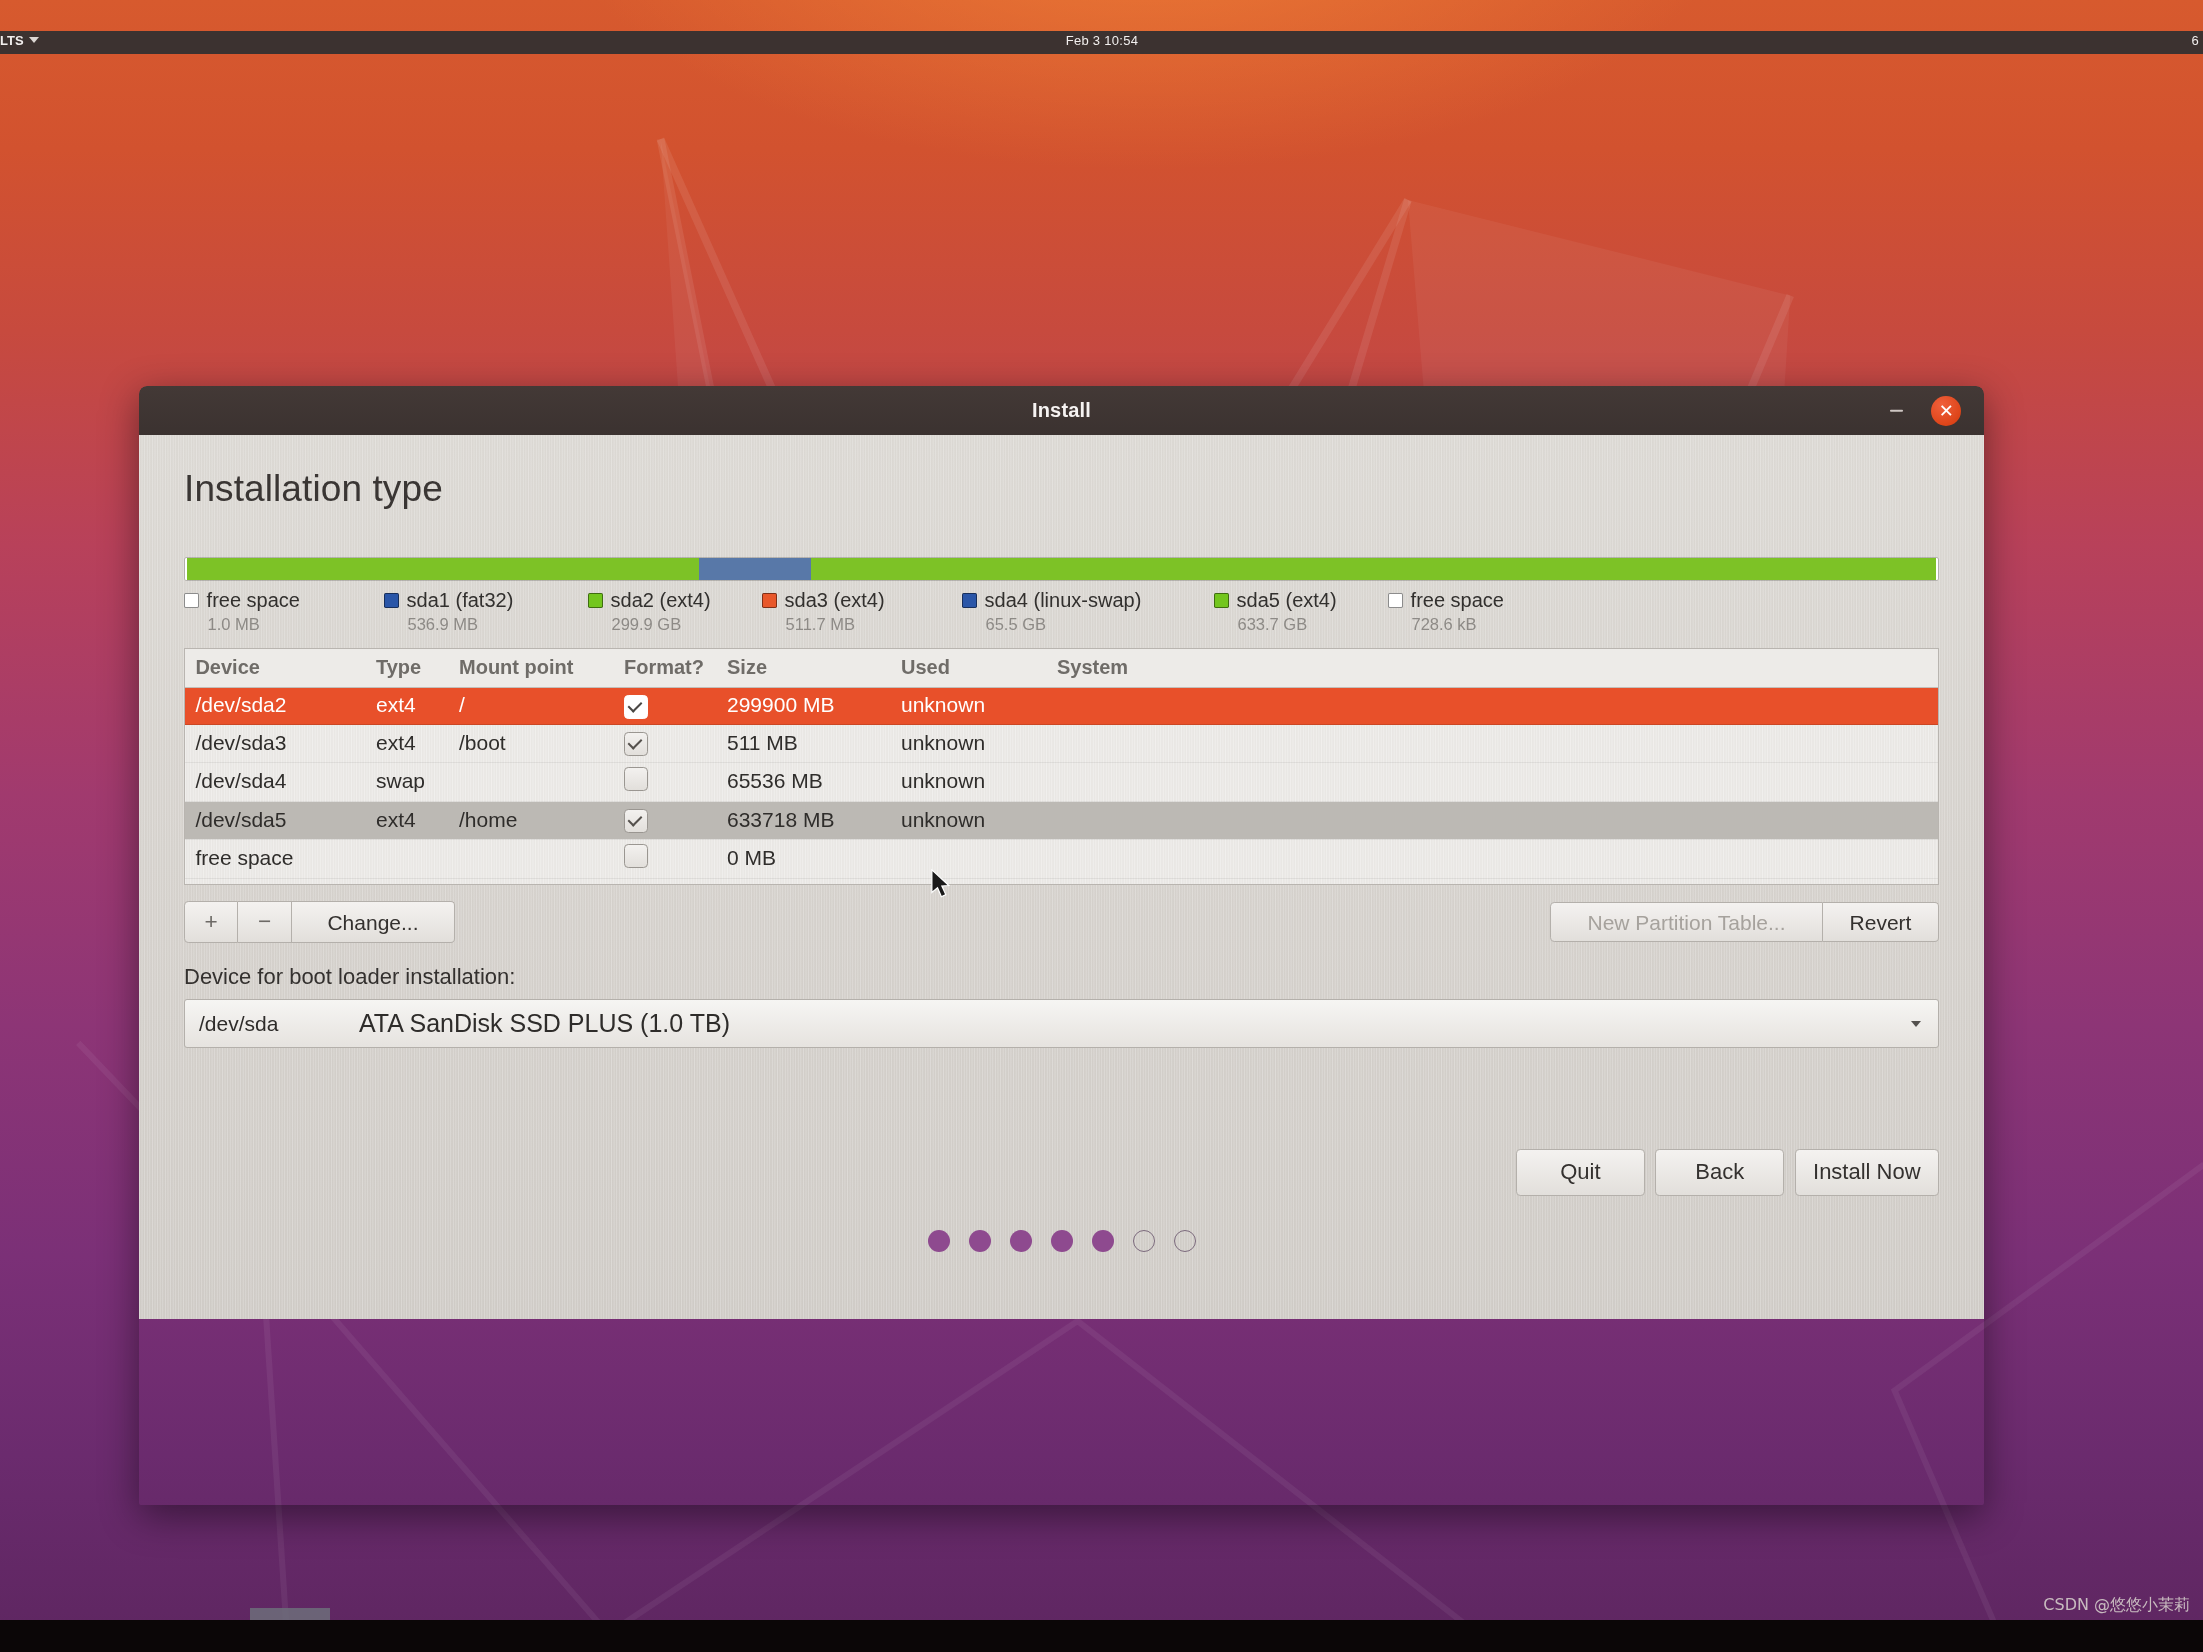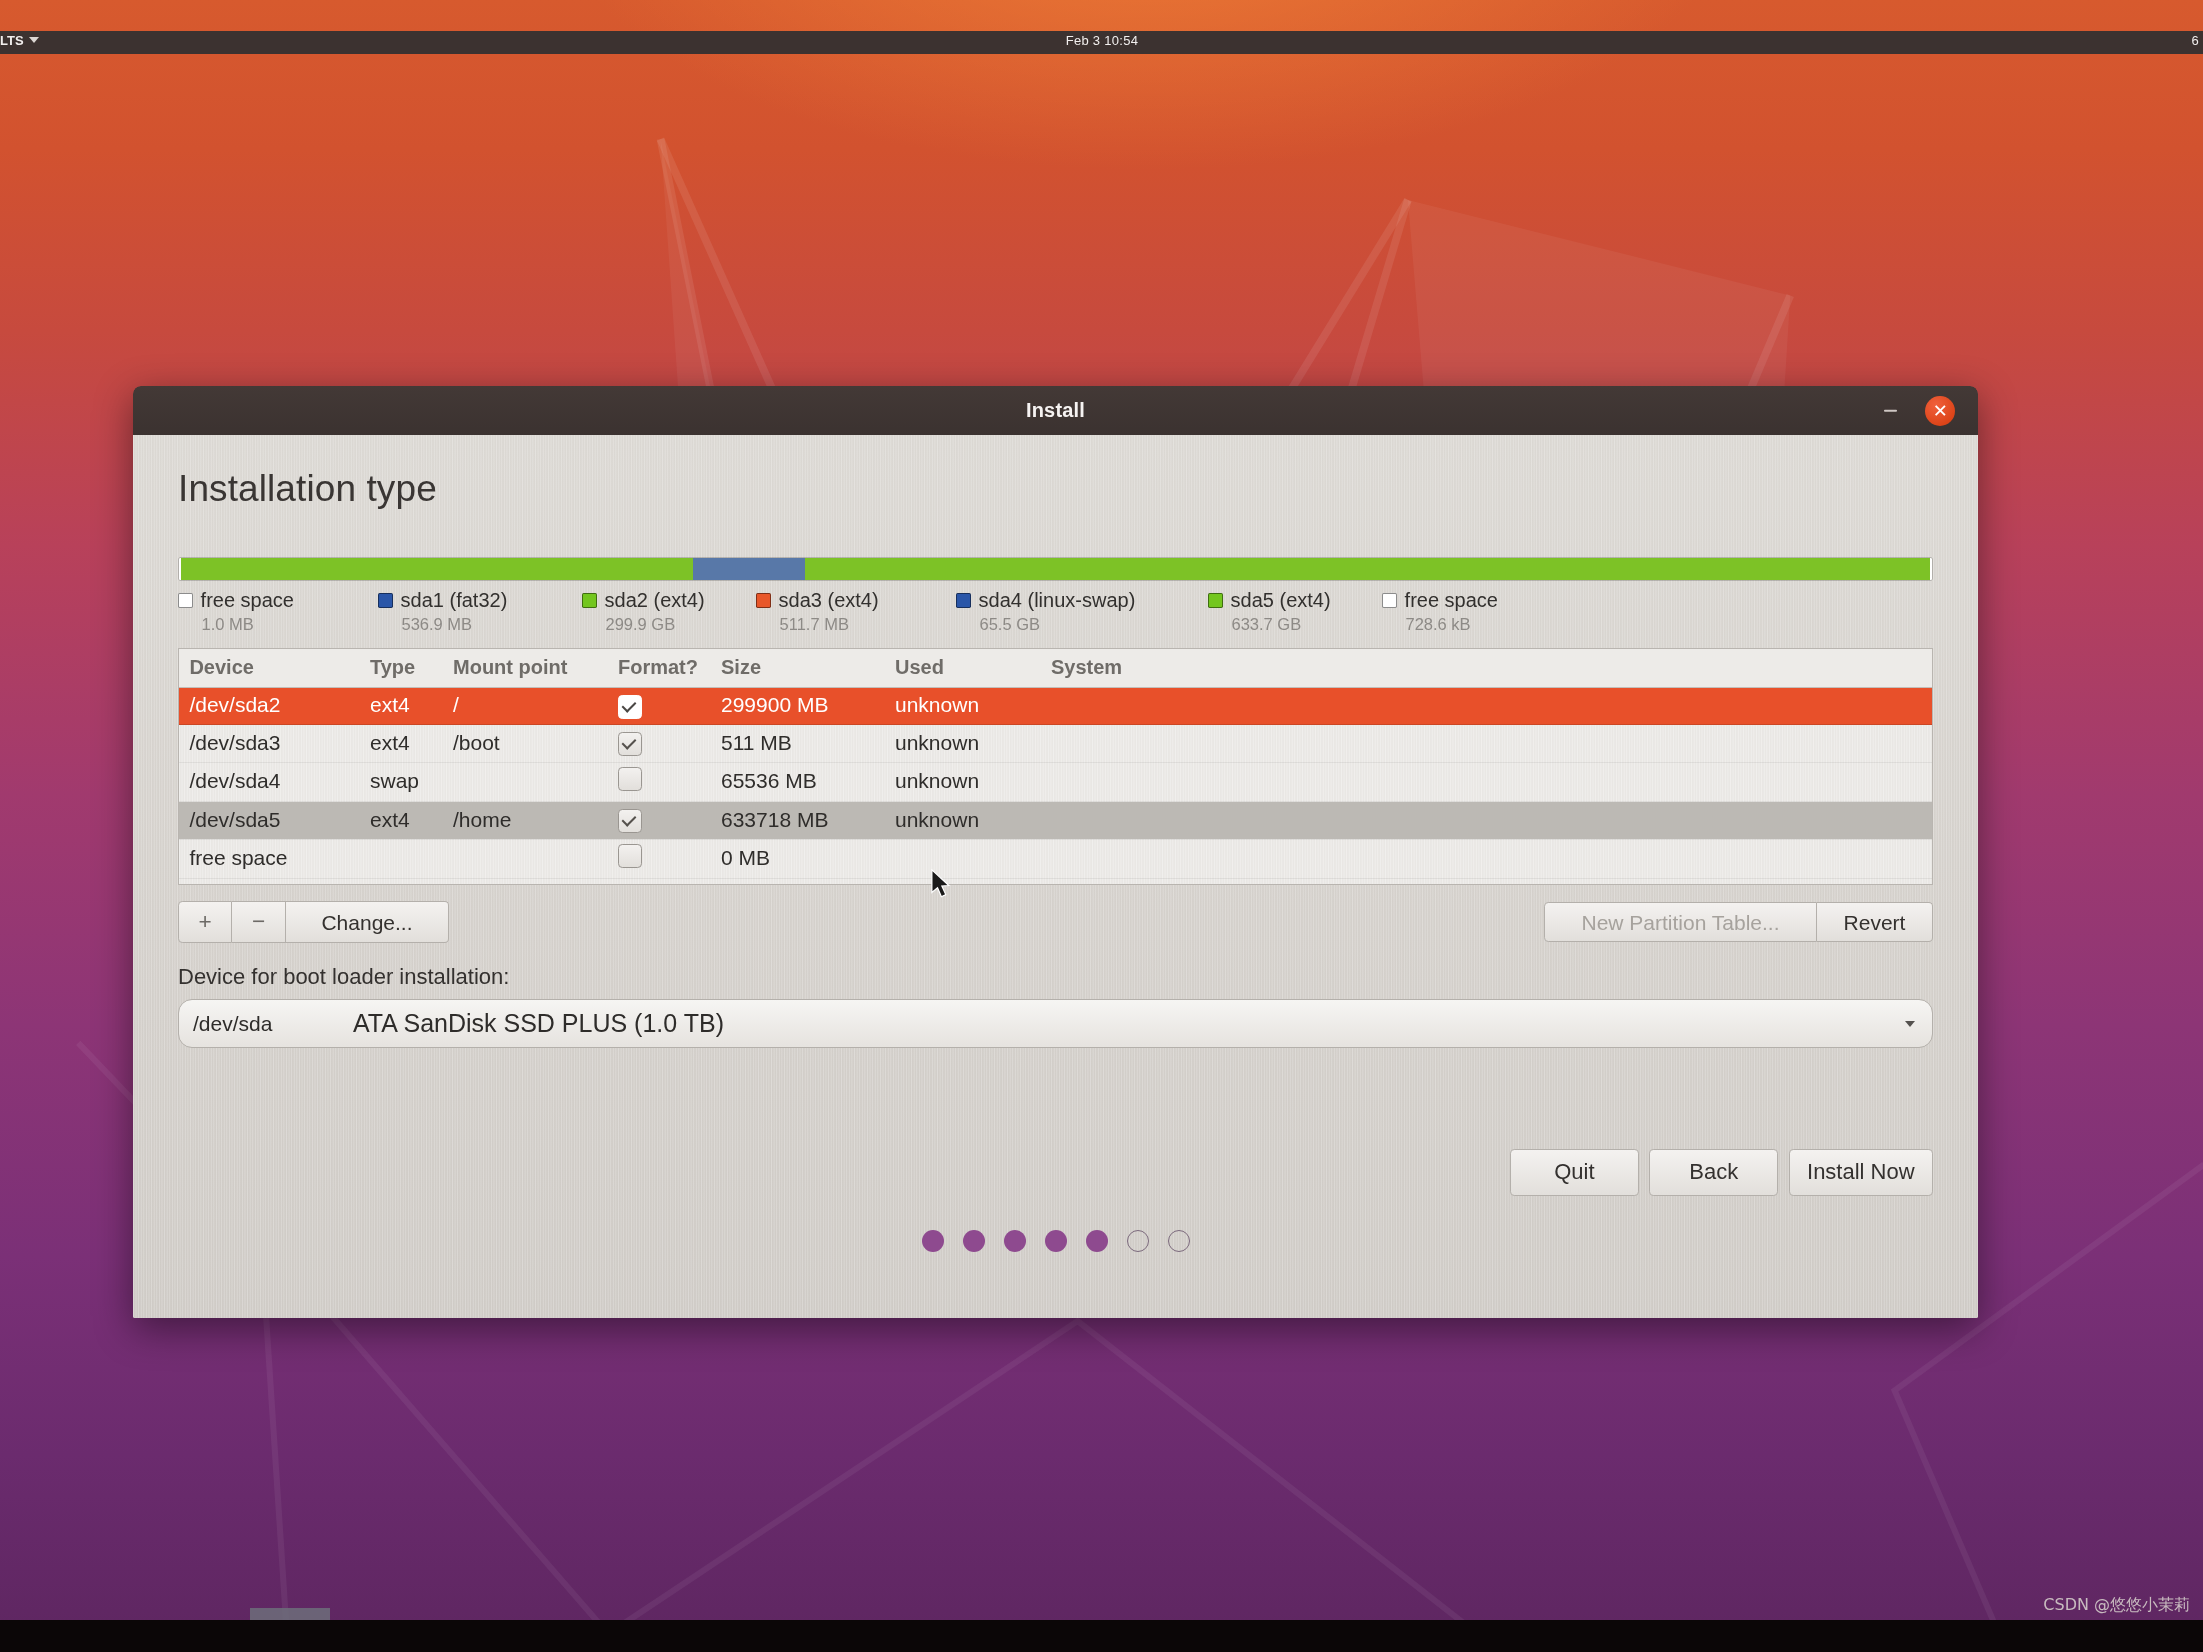--- a/index.html
+++ b/index.html
@@ -83,22 +83,22 @@
   #watermark {
     position: absolute; right: 14px; bottom: 37px;
     color: #d6cfcc; font-size: 16px; opacity: .88;
     font-family: "DejaVu Sans", sans-serif;
     z-index: 60;
   }
 
   
   #install-window {
     position: absolute;
-    left: 133px; top: 386px;
-    width: 1845px; height: 932px;
+    left: 139px; top: 386px;
+    width: 1845px; height: 1119px;
     border-radius: 7.8px 7.8px 2.6px 2.6px;
     box-shadow: 0 10.4px 38px rgba(0,0,0,.45);
     z-index: 50;
     overflow: hidden;
   }
   #titlebar {
     height: 49px;
     background: linear-gradient(180deg,#433936 0%, #3b3230 100%);
     border-radius: 7.8px 7.8px 0 0;
     position: relative;
@@ -271,21 +271,21 @@
   
   #bootloader-label {
     margin: 19px 19px 0 19px;
     font-size: 22px; color: #34312f;
   }
   #bootloader-select {
     margin: 9.6px 19px 0 19px;
     height: 49px;
     background: linear-gradient(180deg,#f6f5f3 0%, #e6e3df 100%);
     border: 0.9px solid #b4b0ab;
-    border-radius: 14px;
+    border-radius: 3px;
     display: flex; align-items: center;
     position: relative;
     cursor: pointer;
   }
   #bl-device { font-size: 21px; color: #2e2c2a; padding-left: 14px; width: 174px; }
   #bl-name   { font-size: 25px; color: #2e2c2a; }
   #bl-caret  { position: absolute; right: 17.4px; }
 
   
   #footer-buttons {

